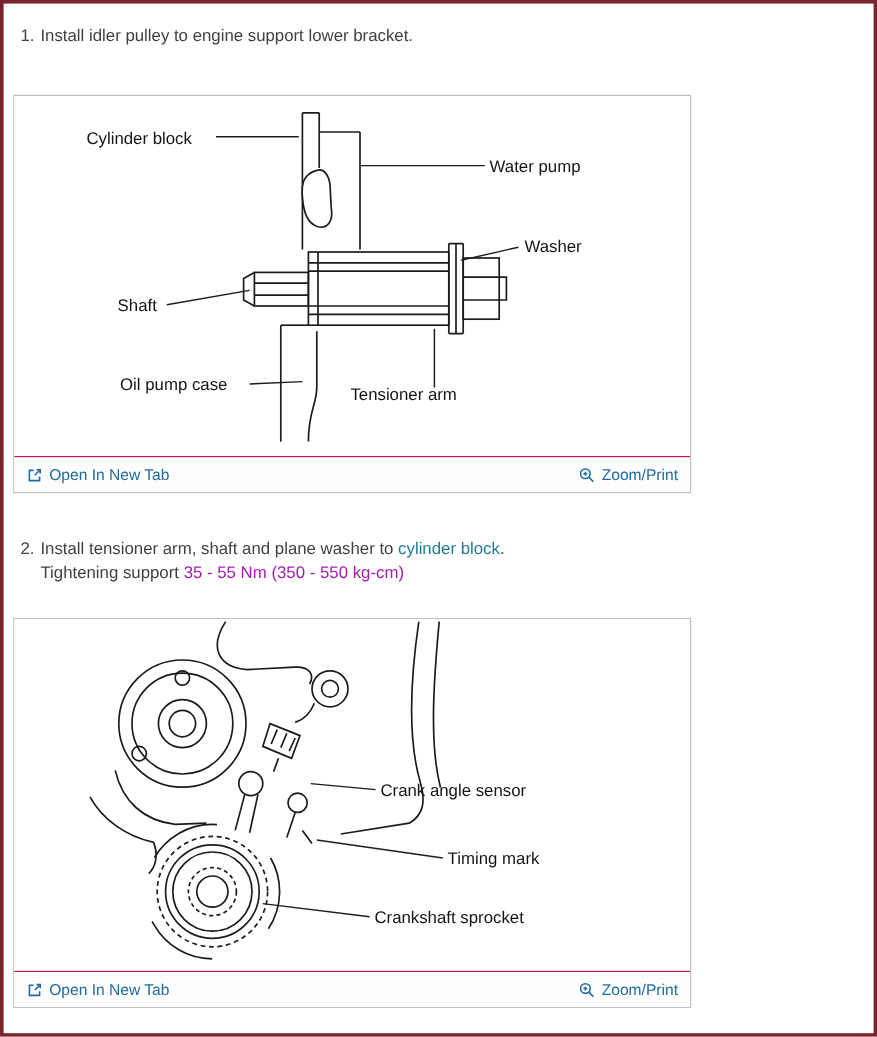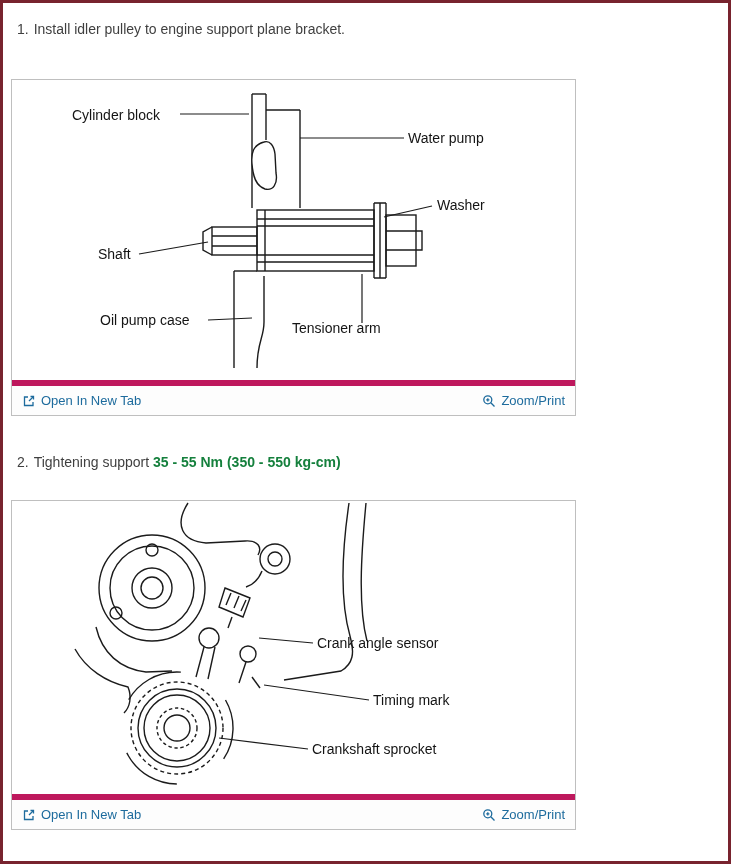--- a/index.html
+++ b/index.html
@@ -9,50 +9,50 @@
     border:3px solid #78232e;background:#fff;overflow:hidden;
   }
   .step{
     display:flex;gap:5px;margin:16px 0 0 14px;
     color:#3f3f3f;font-size:14px;line-height:20px;
   }
   .step .step-num{flex:0 0 auto;}
   .step .step-body{flex:1 1 auto;}
   .inline-link{color:#1e7b95;text-decoration:none;cursor:pointer;}
   .torque-line{margin-top:0;}
-  .torque-value{font-weight:bold;color:#15803d;}
+  .torque-value{font-weight:normal;color:#a21caf;}
   .figure-panel{
     width:565px;margin:40px 0 0 8px;box-sizing:border-box;
     border:1px solid #bfbfbf;background:#fff;
   }
   .figure-panel.second{margin-top:28px;}
   .step.second{margin-top:36px;}
   .diagram{display:block;background:#fff;}
   .art path,.art rect,.art circle{fill:none;stroke:#1b1b1b;stroke-width:1.4;}
   .leaders path{fill:none;stroke:#1b1b1b;stroke-width:1.2;}
   .labels text{font:14px "Liberation Sans", sans-serif;fill:#141414;}
   .fig-toolbar{
     display:flex;justify-content:space-between;align-items:center;
-    border-top:6px solid #be185d;padding:7px 10px;background:#fdfdfd;
+    border-top:1px solid #be185d;padding:7px 10px;background:#fdfdfd;
   }
   .tb-link{
     display:inline-flex;align-items:center;gap:5px;
     color:#1d6b9d;font-size:13px;text-decoration:none;cursor:pointer;
   }
   .tb-icon{flex:0 0 auto;}
   .tb-icon path,.tb-icon circle{fill:none;stroke:currentColor;stroke-width:1.3;}
 </style>
 </head>
 <body>
 
 <div class="page">
 
   <div class="step">
     <span class="step-num">1.</span>
-    <div class="step-body">Install idler pulley to engine support plane bracket.</div>
+    <div class="step-body">Install idler pulley to engine support lower bracket.</div>
   </div>
 
   <div class="figure-panel">
     <svg class="diagram" width="563" height="300" viewBox="0 0 563 300">
       <g class="art">
 
         <path d="M240,14 V128"></path>
         <path d="M254,14 V60"></path>
         <path d="M240,14 H254"></path>
         <path d="M254,30 H288"></path>
@@ -110,20 +110,23 @@
           <path d="M5.8 4.2 V7.4 M4.2 5.8 H7.4"></path>
         </svg>
         <span>Zoom/Print</span>
       </a>
     </div>
   </div>
 
   <div class="step second">
     <span class="step-num">2.</span>
     <div class="step-body">
+      <div>
+        <span>Install tensioner arm, shaft and plane washer to </span><a class="inline-link" href="#">cylinder block</a><span>.</span>
+      </div>
       <div class="torque-line">
         <span>Tightening support </span><span class="torque-value">35 - 55 Nm (350 - 550 kg-cm)</span>
       </div>
     </div>
   </div>
 
   <div class="figure-panel second">
     <svg class="diagram" width="563" height="293" viewBox="0 0 563 293">
       <g class="art">
 

